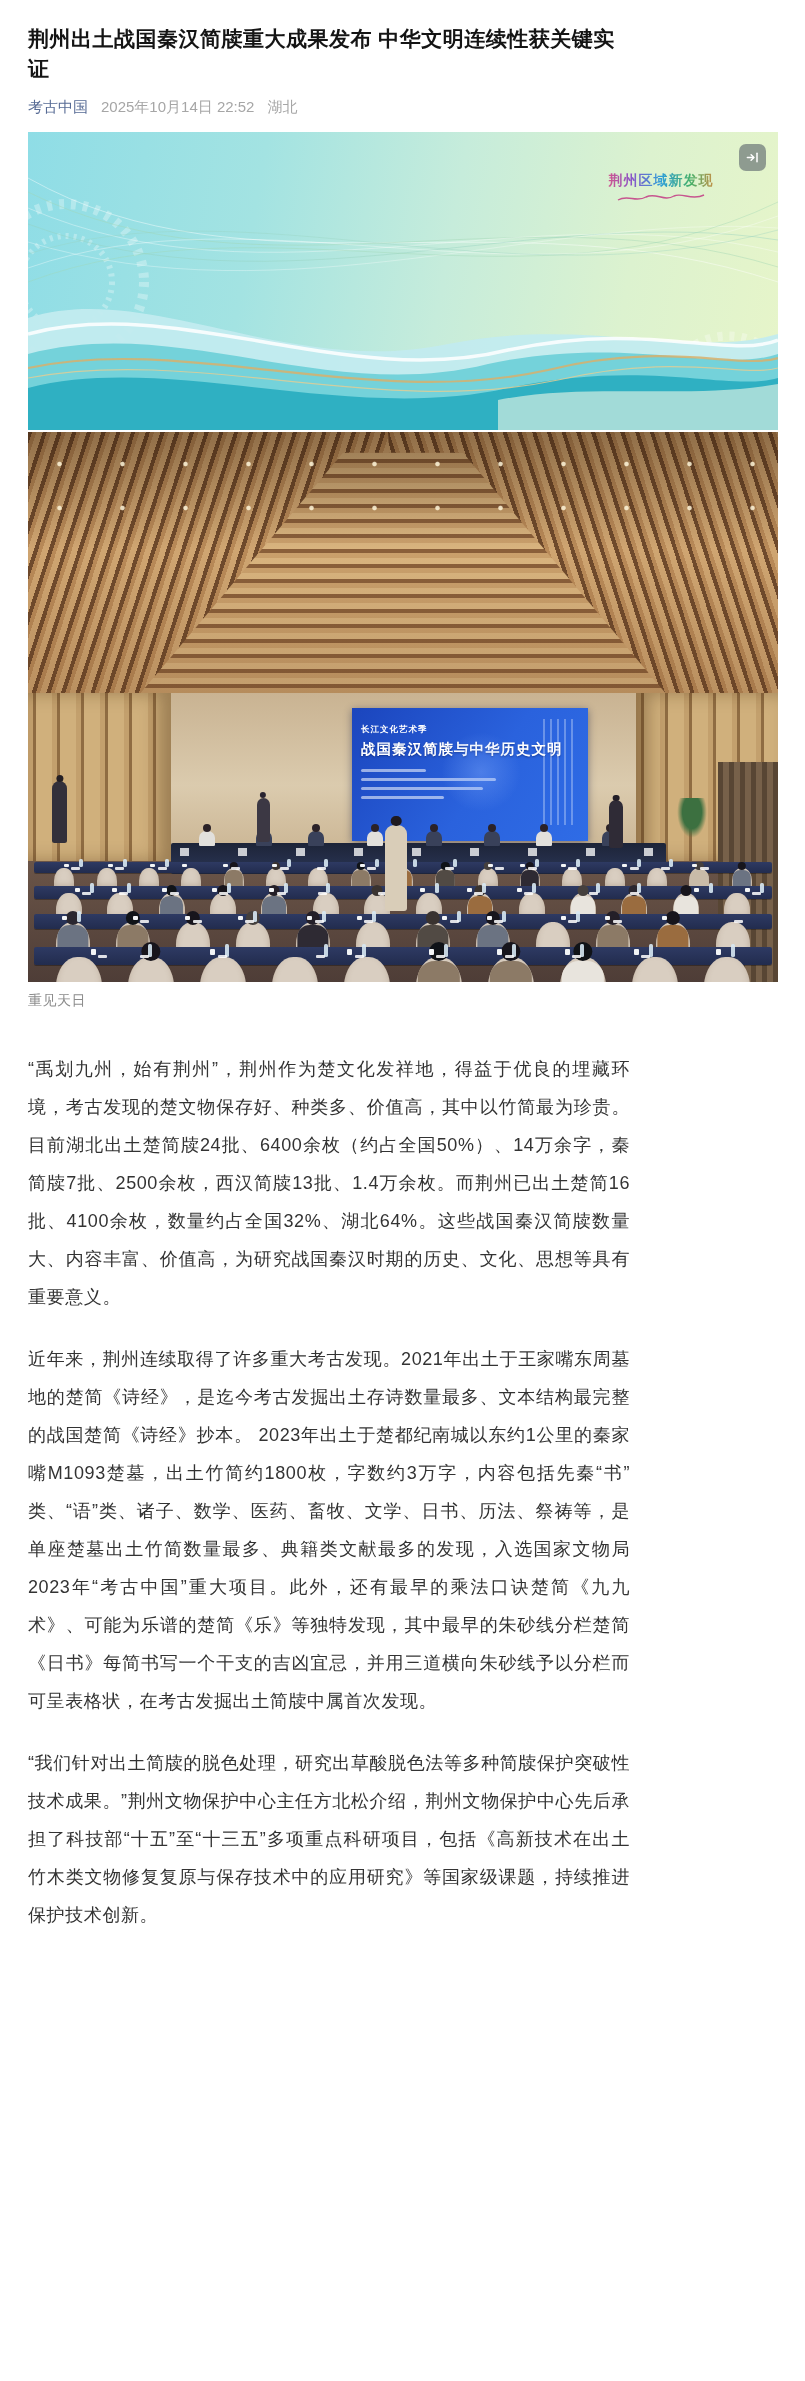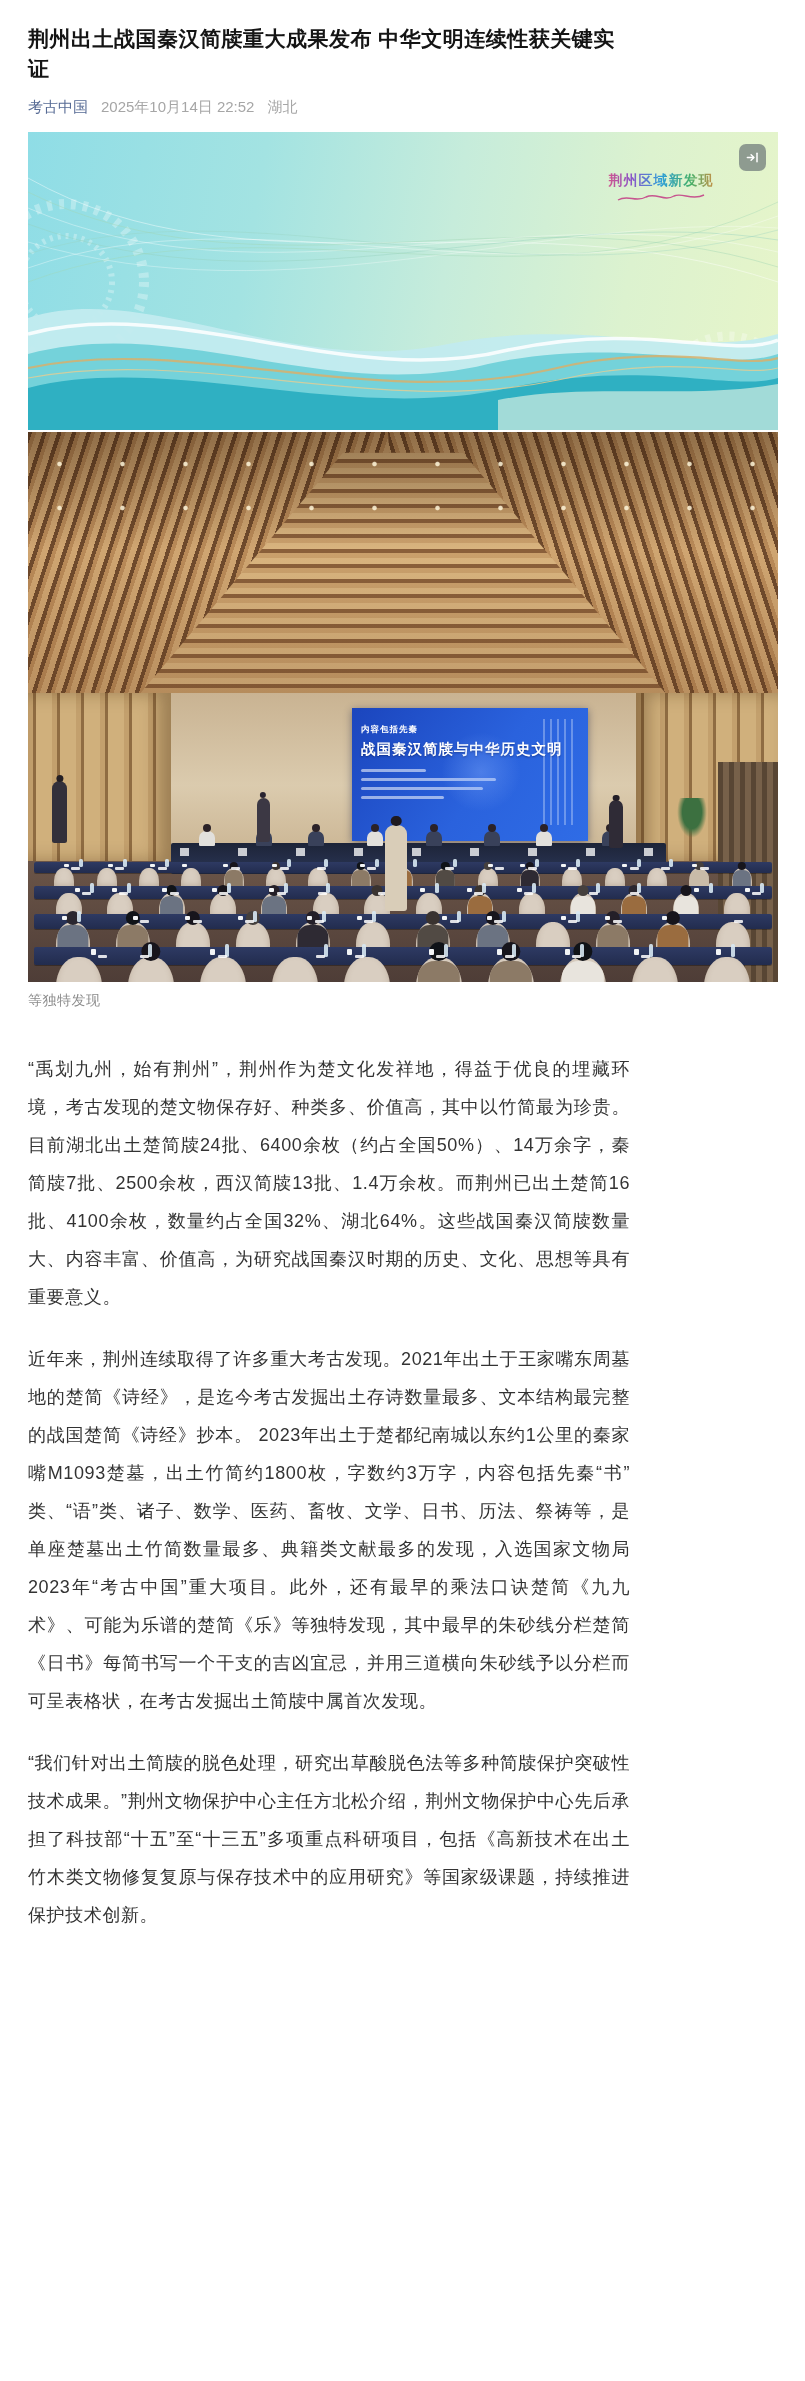--- a/index.html
+++ b/index.html
@@ -160,21 +160,21 @@
         <div class="cr"></div>
         <div class="cc"></div>
       <div class="shade"></div>
       <div class="ph-lights"></div>
     </div>
     <div class="ph-wall"></div>
     <div class="ph-curtain"></div>
     <div class="ph-screen">
       <div class="swirl"></div>
       <div class="scr-header"></div>
-      <div class="scr-sub">内容包括先秦</div>
+      <div class="scr-sub">长江文化艺术季</div>
       <div class="scr-title">战国秦汉简牍与中华历史文明</div>
       <div class="scr-bars">
           <i></i>
           <i></i>
           <i></i>
           <i></i>
         </div>
       <div class="scr-slips"></div>
     </div>
     <div class="ph-plant"></div>
@@ -495,19 +495,19 @@
           <div class="head" style="top: -6.3px; width: 7.2px; height: 7.2px; background: rgb(36, 31, 36);"></div>
         </div>
         <div class="stand" style="left: 30.5%; top: 66.5%; width: 13px; height: 44px; background: rgb(60, 56, 68);">
           <div class="head" style="top: -5.46px; width: 6.24px; height: 6.24px; background: rgb(42, 36, 48);"></div>
         </div>
         <div class="stand" style="left: 77.5%; top: 67%; width: 14px; height: 48px; background: rgb(47, 43, 54);">
           <div class="head" style="top: -5.88px; width: 6.72px; height: 6.72px; background: rgb(35, 30, 40);"></div>
         </div>
       </div>
   </figure>
-  <figcaption class="caption">等独特发现</figcaption>
+  <figcaption class="caption">重见天日</figcaption>
 
   <p class="body-p">“禹划九州，始有荆州”，荆州作为楚文化发祥地，得益于优良的埋藏环境，考古发现的楚文物保存好、种类多、价值高，其中以竹简最为珍贵。目前湖北出土楚简牍24批、6400余枚（约占全国50%）、14万余字，秦简牍7批、2500余枚，西汉简牍13批、1.4万余枚。而荆州已出土楚简16批、4100余枚，数量约占全国32%、湖北64%。这些战国秦汉简牍数量大、内容丰富、价值高，为研究战国秦汉时期的历史、文化、思想等具有重要意义。</p>
   <p class="body-p">近年来，荆州连续取得了许多重大考古发现。2021年出土于王家嘴东周墓地的楚简《诗经》，是迄今考古发掘出土存诗数量最多、文本结构最完整的战国楚简《诗经》抄本。 2023年出土于楚都纪南城以东约1公里的秦家嘴M1093楚墓，出土竹简约1800枚，字数约3万字，内容包括先秦“书”类、“语”类、诸子、数学、医药、畜牧、文学、日书、历法、祭祷等，是单座楚墓出土竹简数量最多、典籍类文献最多的发现，入选国家文物局2023年“考古中国”重大项目。此外，还有最早的乘法口诀楚简《九九术》、可能为乐谱的楚简《乐》等独特发现，其中最早的朱砂线分栏楚简《日书》每简书写一个干支的吉凶宜忌，并用三道横向朱砂线予以分栏而可呈表格状，在考古发掘出土简牍中属首次发现。</p>
   <p class="body-p">“我们针对出土简牍的脱色处理，研究出草酸脱色法等多种简牍保护突破性技术成果。”荆州文物保护中心主任方北松介绍，荆州文物保护中心先后承担了科技部“十五”至“十三五”多项重点科研项目，包括《高新技术在出土竹木类文物修复复原与保存技术中的应用研究》等国家级课题，持续推进保护技术创新。</p>
 
 </div>
 
 </body></html>

